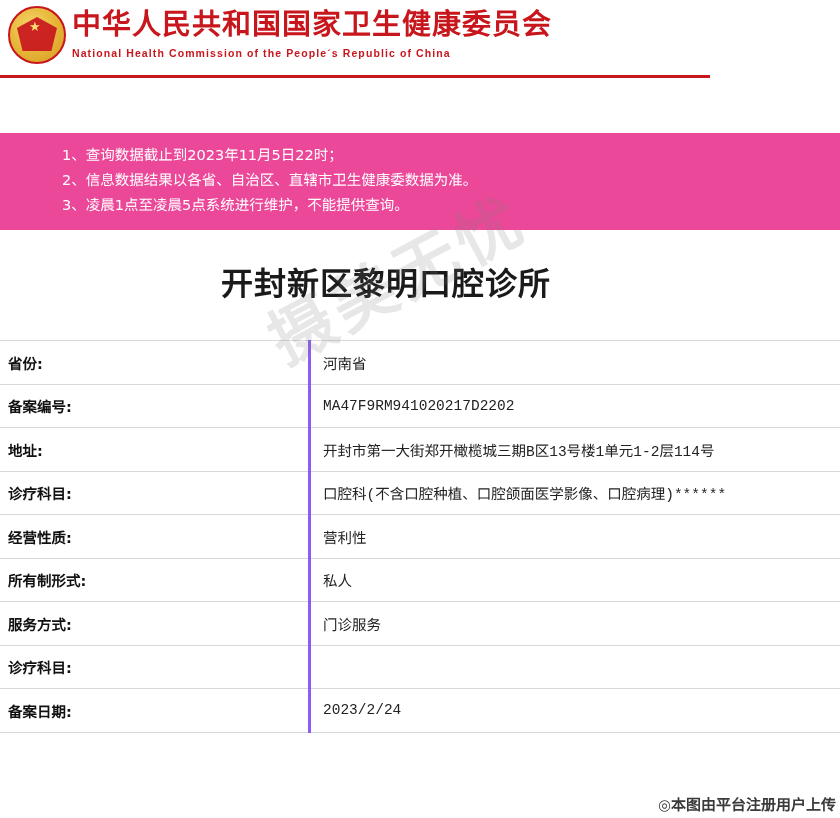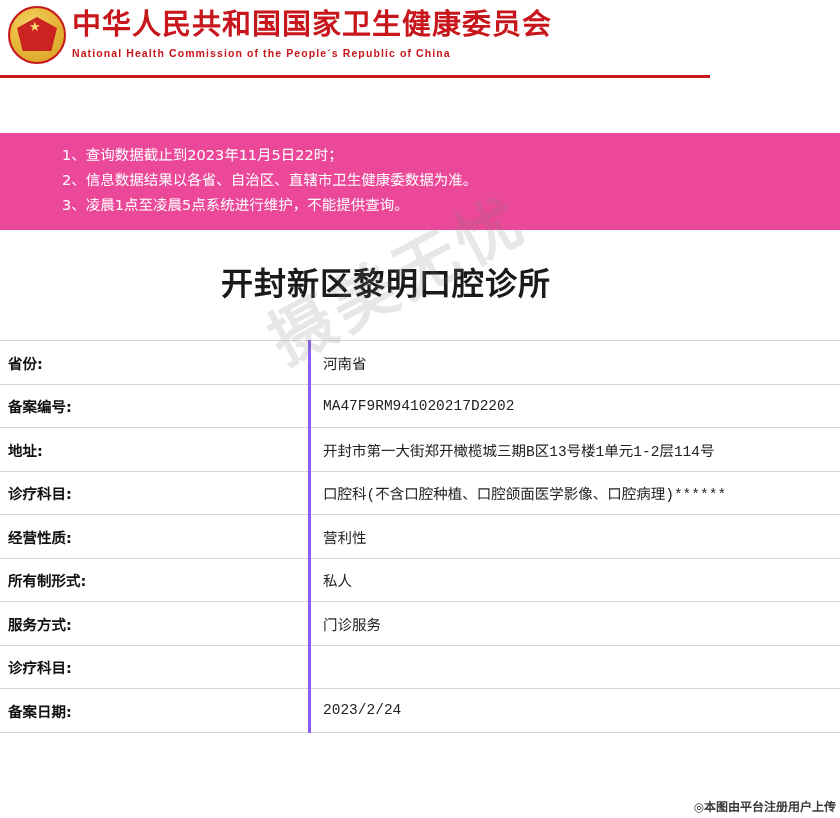--- a/index.html
+++ b/index.html
@@ -163,21 +163,21 @@
     transform-origin: left top;
     letter-spacing: 6px;
     pointer-events: none;
     white-space: nowrap;
   }
   .corner-mark {
     position: absolute;
     right: 4px;
     bottom: 4px;
     font-family: "DejaVu Sans", "Liberation Sans", sans-serif;
-    font-size: 12px;
+    font-size: 15px;
     font-weight: bold;
     color: #3a3a3a;
     white-space: nowrap;
   }
 </style>
 </head>
 <body>
 
 <div class="header">
   <div class="emblem">

